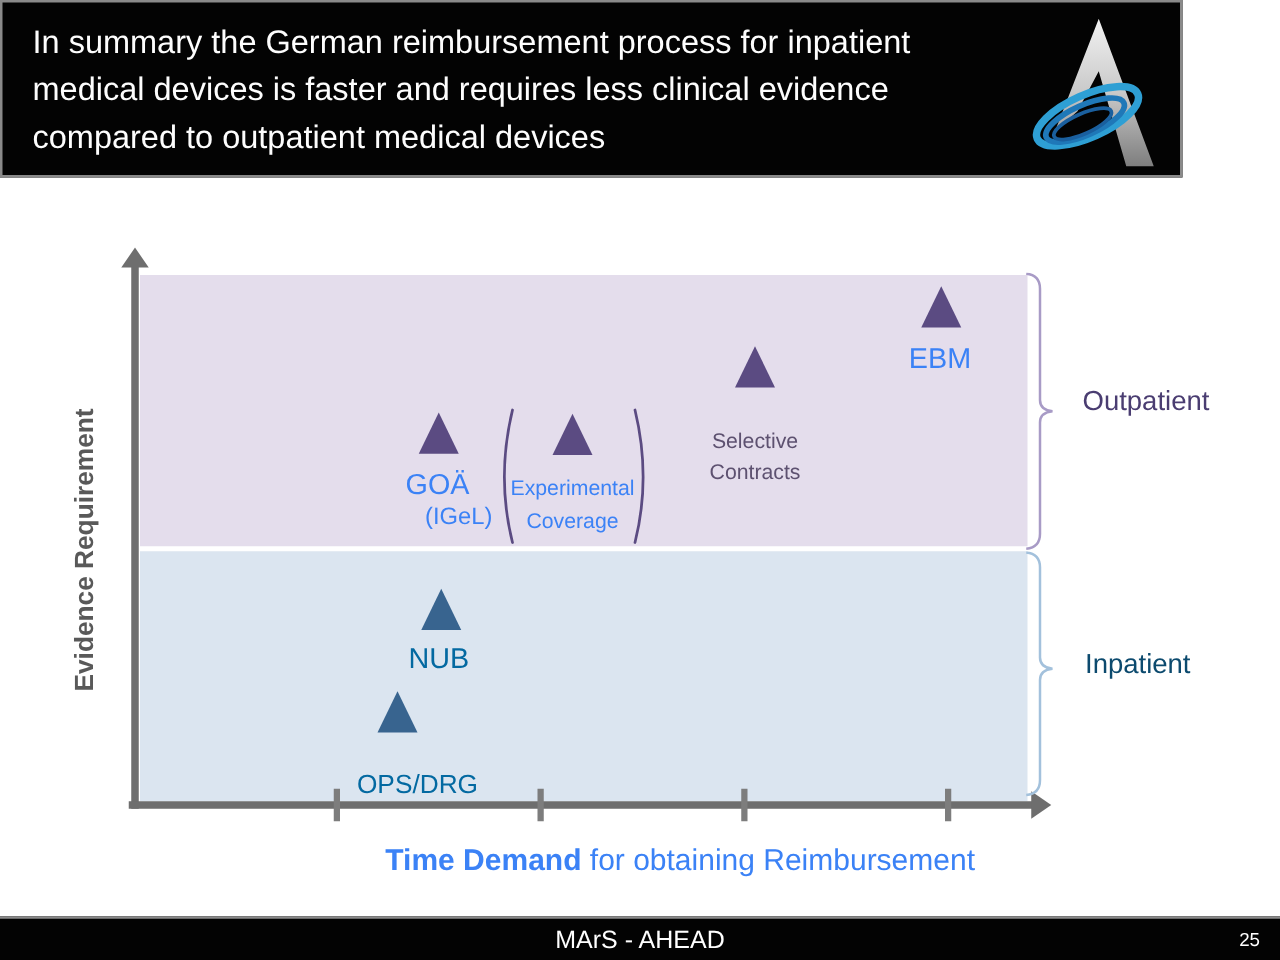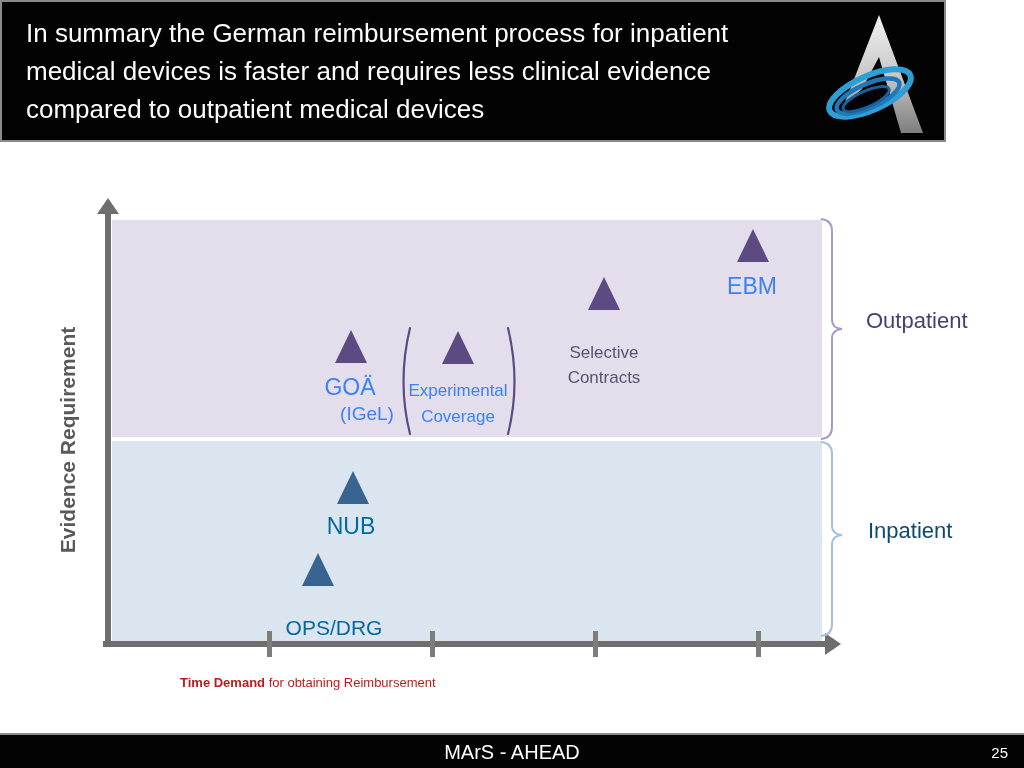--- a/index.html
+++ b/index.html
@@ -60,21 +60,21 @@
   }
   .tick { position: absolute; top: 631px; width: 5px; height: 26px; background: #7d7d7d; }
   .tick-1 { left: 267px; } .tick-2 { left: 430px; } .tick-3 { left: 593px; } .tick-4 { left: 756px; }
   .y-axis-label {
     position: absolute; left: -140px; top: 426px; width: 420px; height: 28px;
     transform: rotate(-90deg);
     text-align: center; font-size: 21px; font-weight: bold; color: #595959;
   }
   .x-axis-label {
     position: absolute; left: 180px; top: 675px; width: 600px;
-    text-align: left; font-size: 13px; color: #b91c1c;
+    text-align: right; font-size: 24px; color: #3b82f6;
   }
   .x-axis-label .bold-part { font-weight: bold; }
   
   .tri {
     position: absolute; width: 0; height: 0;
     border-left: 16px solid transparent; border-right: 16px solid transparent;
   }
   .tri-purple { border-bottom: 33px solid #5b4b82; }
   .tri-blue   { border-bottom: 33px solid #38648f; }
   .m-goa { left: 335px; top: 330px; }

